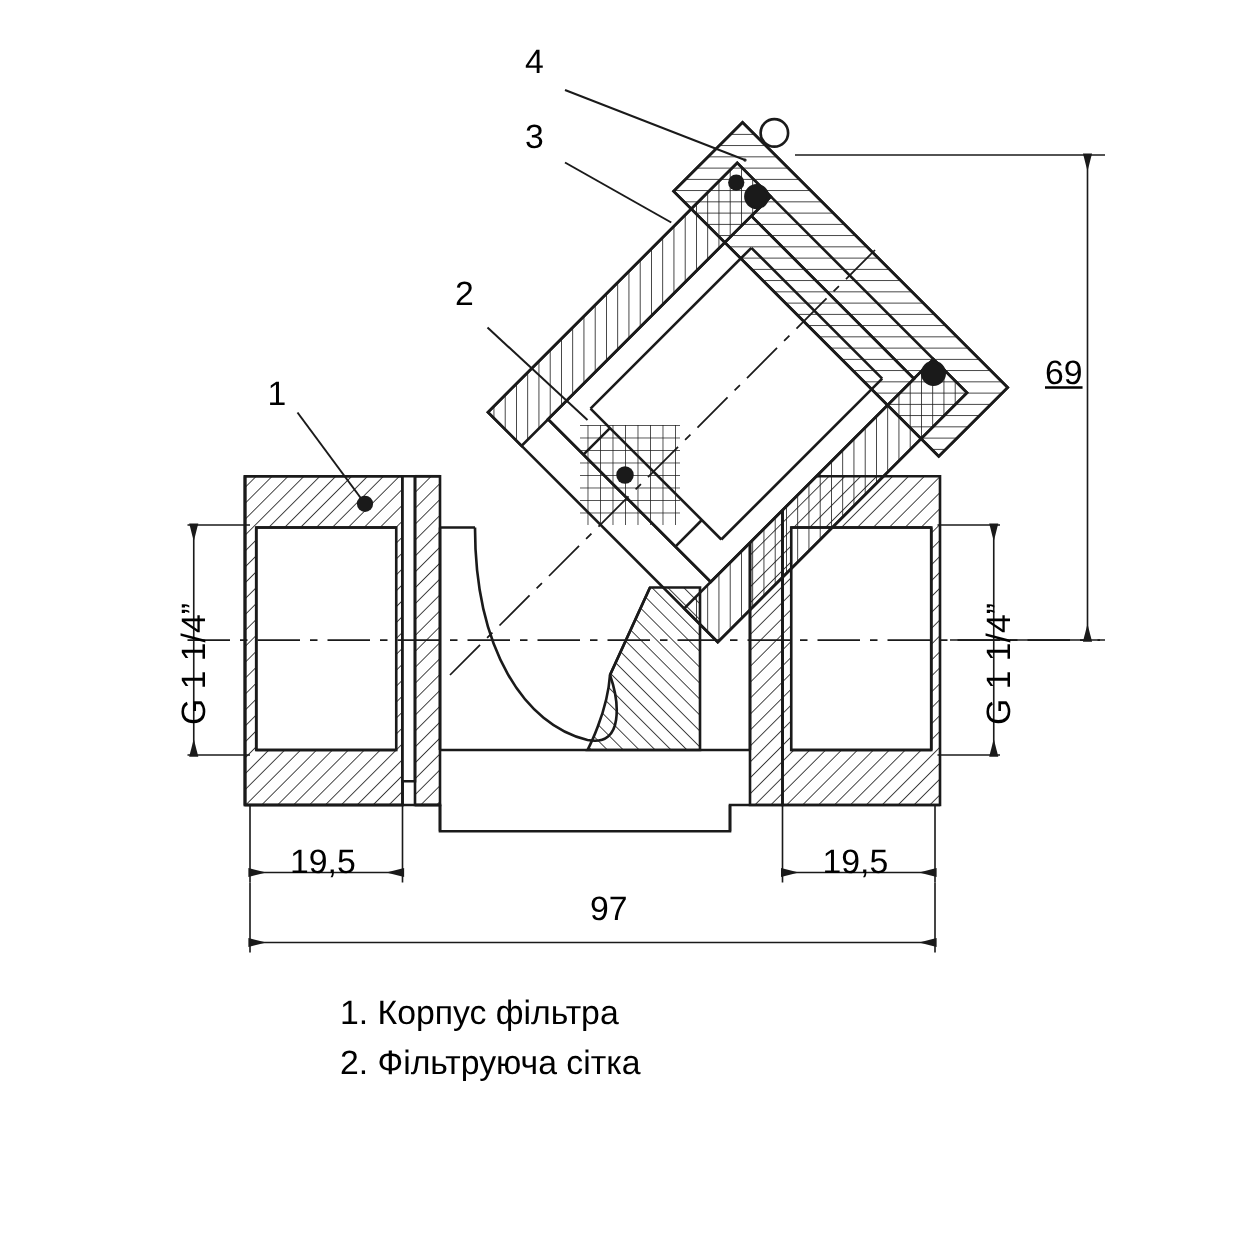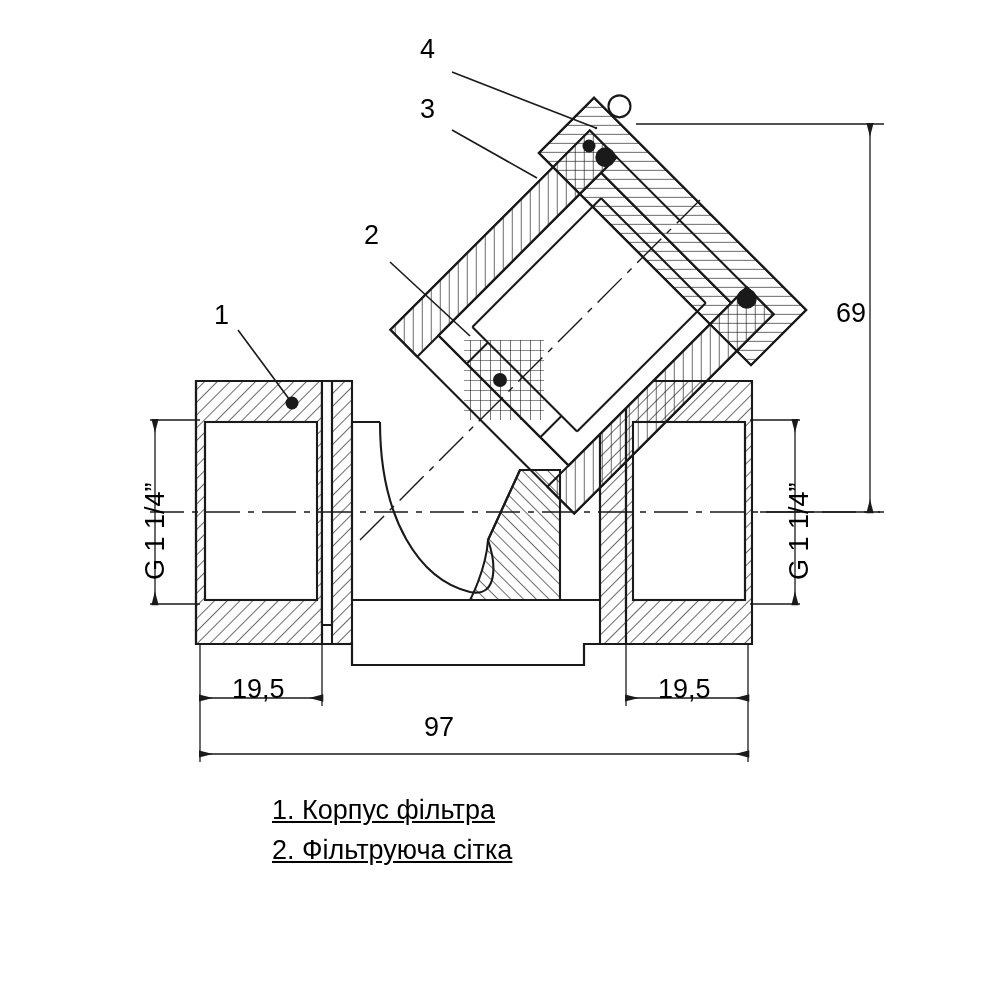--- a/index.html
+++ b/index.html
@@ -37,21 +37,20 @@
     transform: rotate(-90deg);
     transform-origin: left top;
   }
   .legend {
     position: absolute;
     left: 272px;
     top: 790px;
     font-size: 27px;
     line-height: 40px;
     white-space: nowrap;
-    text-decoration: underline;
   }
   .legend div {
     height: 40px;
   }
 </style>
 </head>
 <body>
 
 <div id="stage">
 
@@ -199,27 +198,27 @@
       </g>
 
     </g>
   </svg>
 
   <div class="lbl" style="left:420px; top:36px;">4</div>
   <div class="lbl" style="left:420px; top:96px;">3</div>
   <div class="lbl" style="left:364px; top:222px;">2</div>
   <div class="lbl" style="left:214px; top:302px;">1</div>
 
-  <div class="lbl" style="left:836px; top:300px;">69</div>
+  <div class="lbl" style="left:836px; top:285px;text-decoration:underline;">69</div>
 
   <div class="lbl vert" style="left:142px; top:580px;">G 1 1/4”</div>
   <div class="lbl vert" style="left:786px; top:580px;">G 1 1/4”</div>
 
   <div class="lbl" style="left:232px; top:676px;">19,5</div>
   <div class="lbl" style="left:658px; top:676px;">19,5</div>
-  <div class="lbl" style="left:424px; top:714px;">97</div>
+  <div class="lbl" style="left:472px; top:714px;">97</div>
 
   <div class="legend">
     <div>1. Корпус фільтра</div>
     <div>2. Фільтруюча сітка</div>
   </div>
 
 </div>
 
 </body></html>

